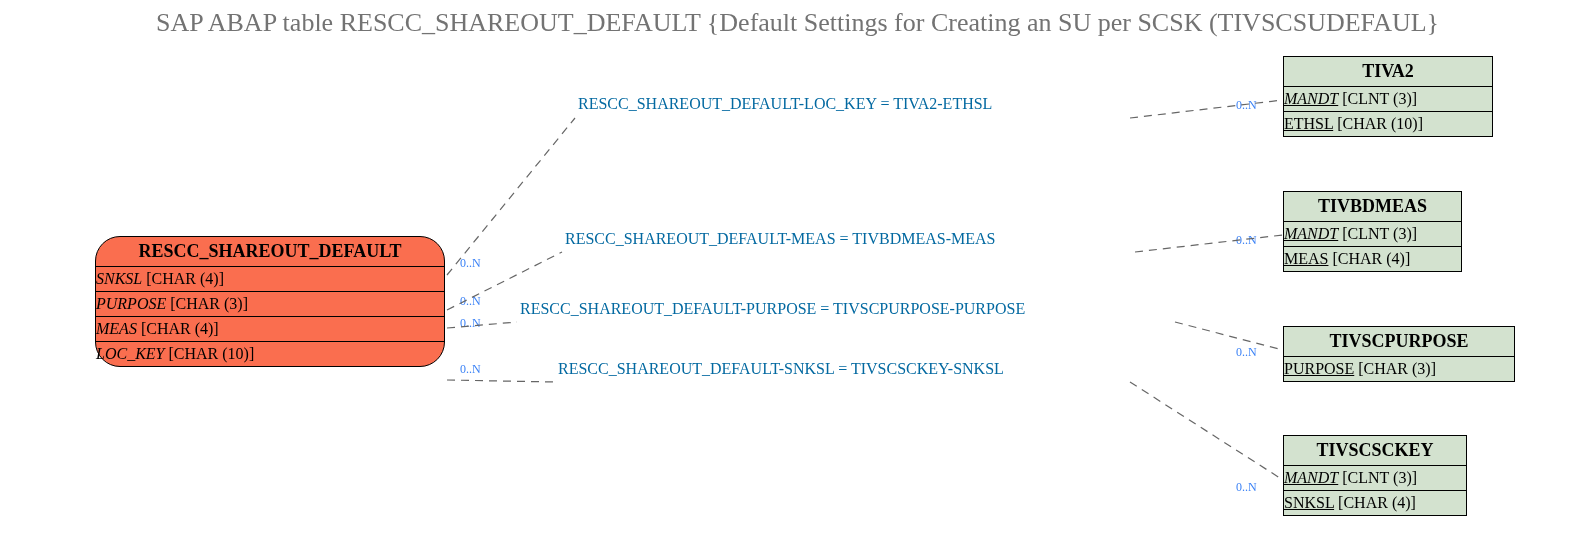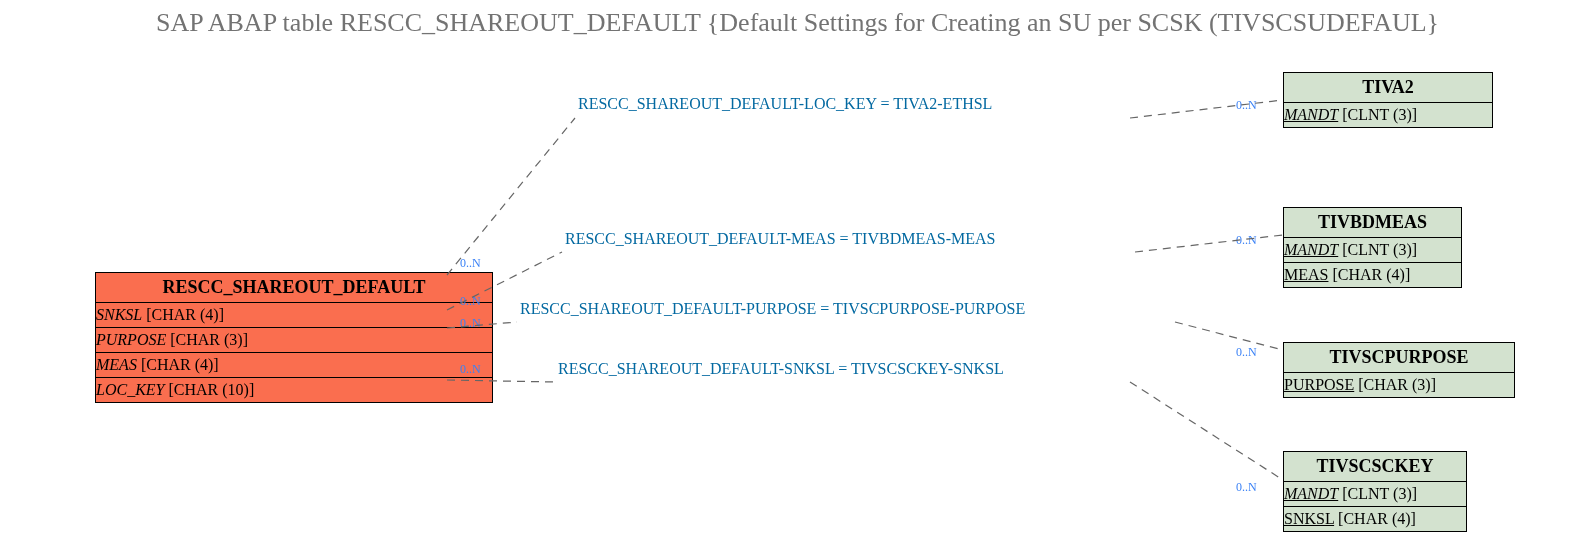--- a/index.html
+++ b/index.html
@@ -20,21 +20,20 @@
     width: 100%;
     text-align: center;
     font-size: 26px;
     color: #737373;
   }
   .entity {
     position: absolute;
     border: 1px solid #000;
     display: flex;
     flex-direction: column;
-    margin-top: 16px;
   }
   .entity .hdr {
     font-weight: bold;
     text-align: center;
     padding: 4px 10px;
     border-bottom: 1px solid #000;
     font-size: 18px;
   }
   .entity .row {
     padding: 3px 0;
@@ -71,21 +70,21 @@
     stroke: #666;
     stroke-width: 1.2;
     stroke-dasharray: 8 6;
   }
 </style>
 </head>
 <body>
 
 <div class="title">SAP ABAP table RESCC_SHAREOUT_DEFAULT {Default Settings for Creating an SU per SCSK (TIVSCSUDEFAUL}</div>
 
-<div class="entity main-entity" style="left:95px; top:256px; width:398px;">
+<div class="entity main-entity" style="left:95px; top:236px; width:350px;border-radius:25px;">
   <div class="hdr">RESCC_SHAREOUT_DEFAULT</div>
   <div class="row">
     <span class="ital">SNKSL</span>
     <span>[CHAR (4)]</span>
   </div>
   <div class="row">
     <span class="ital">PURPOSE</span>
     <span>[CHAR (3)]</span>
   </div>
   <div class="row">
@@ -96,20 +95,24 @@
     <span class="ital">LOC_KEY</span>
     <span>[CHAR (10)]</span>
   </div>
 </div>
 
 <div class="entity ref-entity" style="left:1283px; top:56px; width:210px;">
   <div class="hdr">TIVA2</div>
   <div class="row">
     <span class="key">MANDT</span>
     <span>[CLNT (3)]</span>
+  </div>
+  <div class="row">
+    <span style="text-decoration:underline">ETHSL</span>
+    <span>[CHAR (10)]</span>
   </div>
 </div>
 
 <div class="entity ref-entity" style="left:1283px; top:191px; width:179px;">
   <div class="hdr">TIVBDMEAS</div>
   <div class="row">
     <span class="key">MANDT</span>
     <span>[CLNT (3)]</span>
   </div>
   <div class="row">

